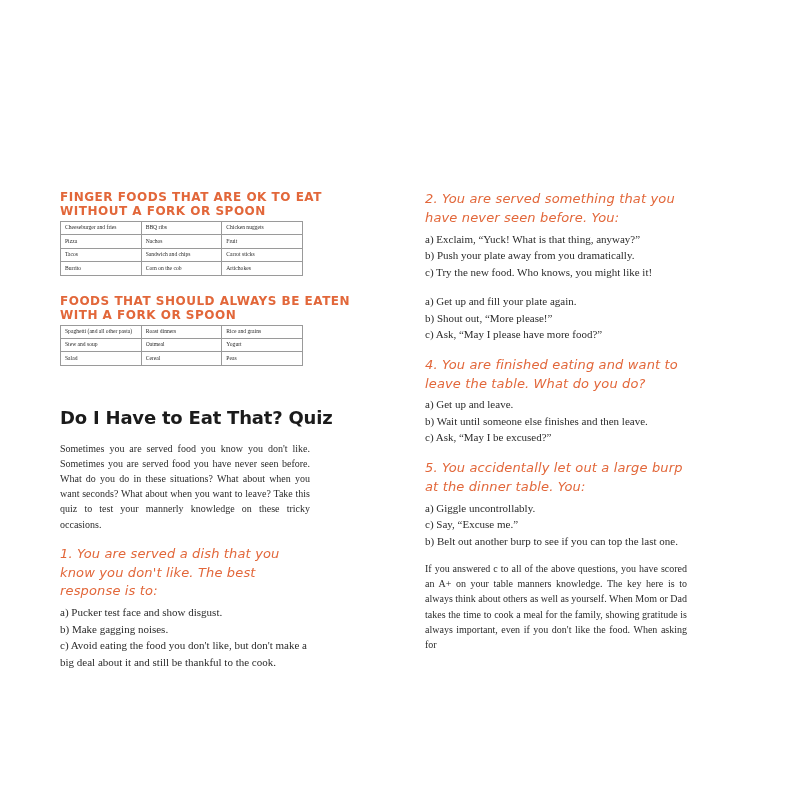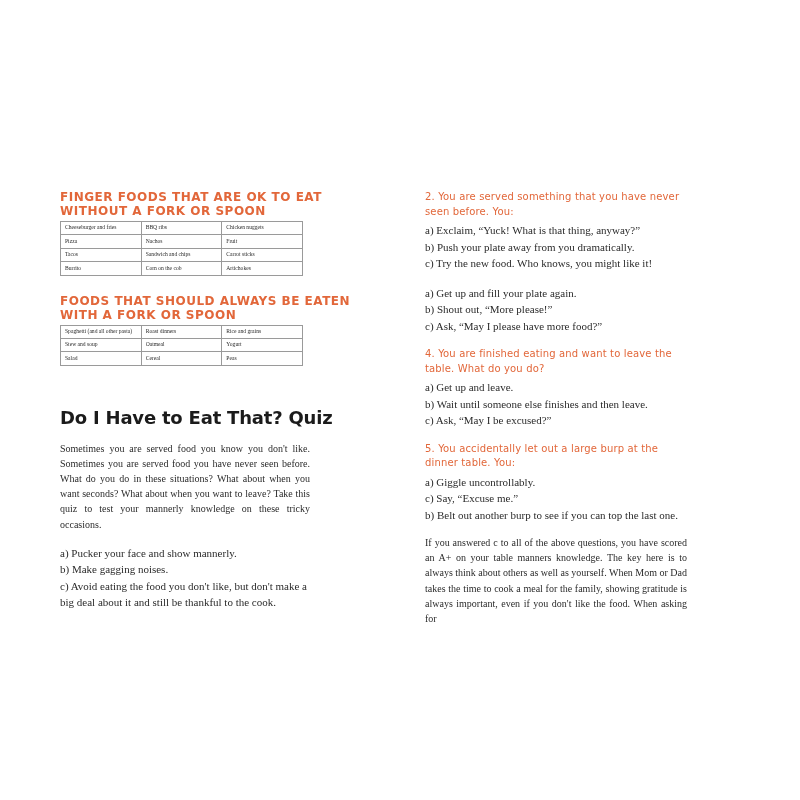--- a/index.html
+++ b/index.html
@@ -76,25 +76,26 @@
     color: #2b2b2b;
     width: 250px;
     text-align: justify;
   }
   .outro { width: 262px; margin-top: 12px; }
 
   .q-block { margin-top: 13px; width: 262px; }
   .q-block:first-child { margin-top: 0; }
   .q-title {
     font-family: "DejaVu Sans", sans-serif;
-    font-size: 10px;
+    font-size: 13px;
     color: #e2673a;
     line-height: 1.45;
     margin-bottom: 3px;
     letter-spacing: 0.15px;
+    font-style: italic;
   }
   .q-ans {
     font-size: 11px;
     line-height: 1.5;
     color: #2b2b2b;
   }
   .left-col .q-block { width: 250px; }
 </style>
 </head>
 <body>
@@ -153,21 +154,22 @@
           </tr>
         </tbody>
           </table>
       </div>
 
       <h1 class="quiz-title">Do I Have to Eat That? Quiz</h1>
 
       <p class="intro">Sometimes you are served food you know you don't like. Sometimes you are served food you have never seen before. What do you do in these situations? What about when you want seconds? What about when you want to leave? Take this quiz to test your mannerly knowledge on these tricky occasions.</p>
 
       <div class="q-block">
-        <div class="q-ans">a) Pucker your face and show mannerly.</div>
+        <div class="q-title">1. You are served a dish that you know you don't like. The best response is to:</div>
+        <div class="q-ans">a) Pucker test face and show disgust.</div>
         <div class="q-ans">b) Make gagging noises.</div>
         <div class="q-ans">c) Avoid eating the food you don't like, but don't make a big deal about it and still be thankful to the cook.</div>
       </div>
 
     </div>
 
     <div class="col right-col">
 
       <div class="q-block">
         <div class="q-title">2. You are served something that you have never seen before. You:</div>

